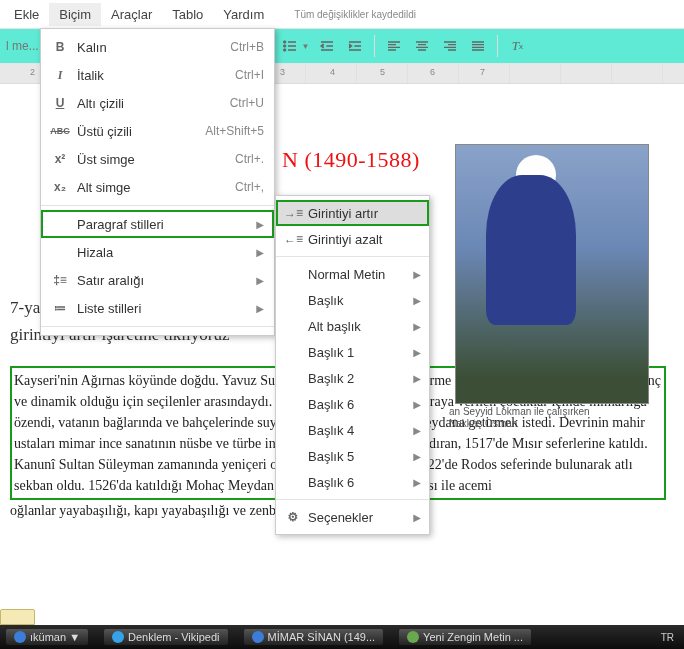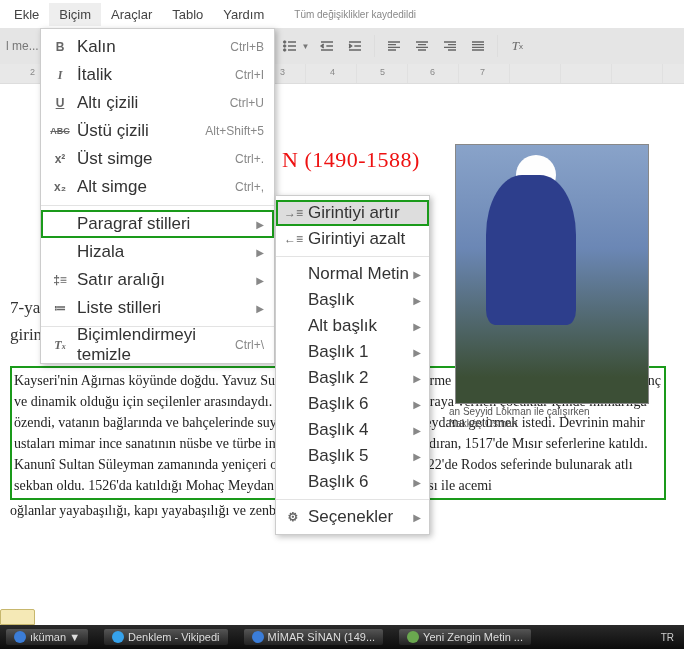--- a/index.html
+++ b/index.html
@@ -31,21 +31,21 @@
     margin-left: 20px;
     color: #888;
     font-size: 10px;
   }
 
   
   .toolbar {
     display: flex;
     align-items: center;
     height: 36px;
-    background: #e5e5e5;
+    background: #5eead4;
     border-top: 1px solid #e5e5e5;
     border-bottom: 1px solid #e5e5e5;
     padding: 0 6px;
     gap: 2px;
   }
   .tbtn {
     width: 26px; height: 26px;
     display: inline-flex;
     align-items: center;
     justify-content: center;
@@ -153,21 +153,21 @@
     padding: 4px 0;
   }
   .drow {
     display:flex; align-items:center;
     height: 28px;
     padding: 0 10px 0 8px;
     color:#333;
     cursor:pointer;
   }
   .dicon { width:22px; text-align:center; color:#666; font-size:12px; font-weight:bold;}
-  .dlabel { flex:1; padding-left:6px; font-size: 17px;}
+  .dlabel { flex:1; padding-left:6px; font-size: 13px;}
   .dshort { color:#888; font-size: 12px;}
   .dsep { height:1px; background:#e3e3e3; margin:4px 0; }
   .drow .sub { color:#888; font-size:10px; margin-left:auto;}
   .drow.hl { outline: 2px solid #1a9a1a; outline-offset:-2px;}
 
   .submenu {
     position: absolute;
     top: 195px;
     left: 275px;
     width: 155px;
@@ -362,25 +362,20 @@
     <span class="dicon">‡≡</span>
     <span class="dlabel">Satır aralığı</span>
     <span class="sub">▶</span>
   </div>
   <div class="drow">
     <span class="dicon">≔</span>
     <span class="dlabel">Liste stilleri</span>
     <span class="sub">▶</span>
   </div>
   <div class="dsep"></div>
-  <div class="drow">
-    <span class="dicon" style="font-style:italic;font-family:serif">T<span style="font-size:8px">x</span></span>
-    <span class="dlabel">Biçimlendirmeyi temizle</span>
-    <span class="dshort">Ctrl+\</span>
-  </div>
 </div>
 
 <div class="submenu">
   <div class="drow hl2">
     <span class="dicon">→≡</span>
     <span class="dlabel">Girintiyi artır</span>
   </div>
   <div class="drow">
     <span class="dicon">←≡</span>
     <span class="dlabel">Girintiyi azalt</span>

